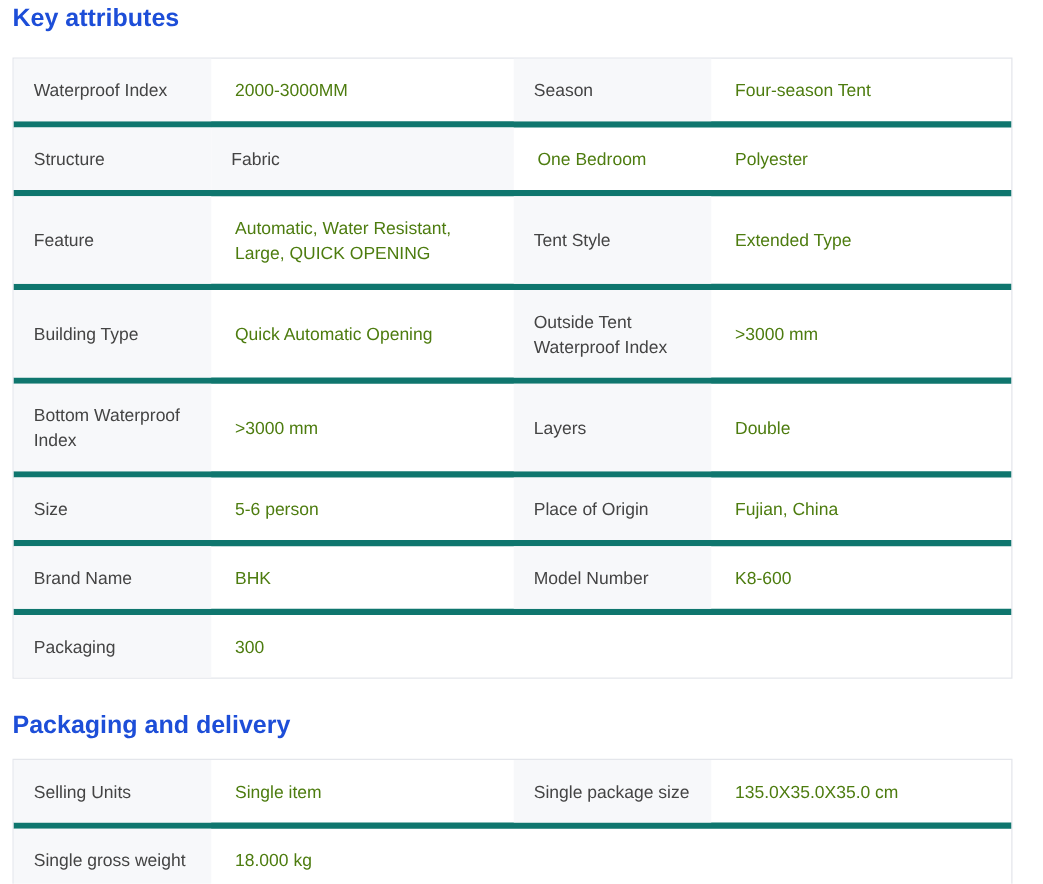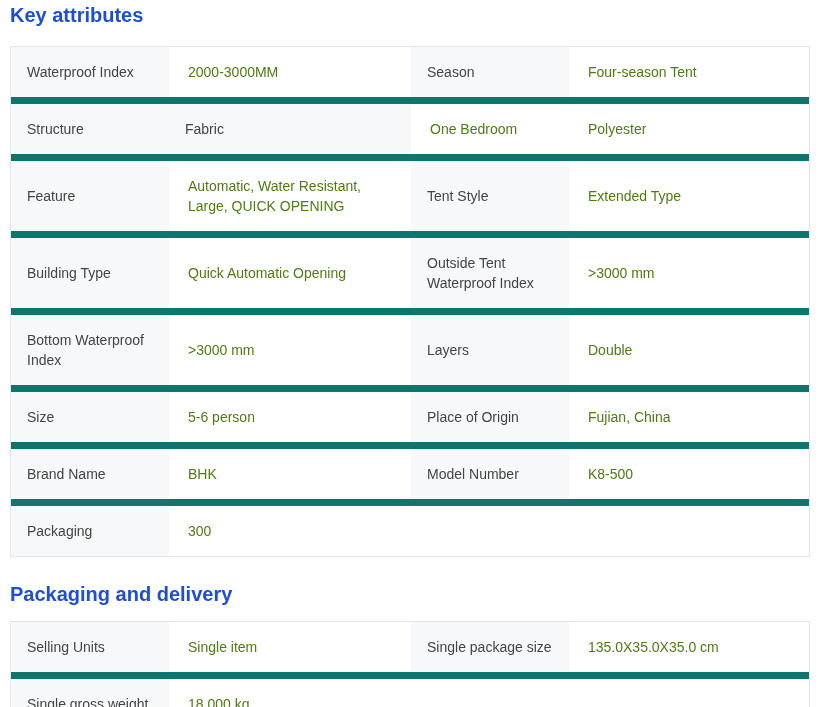--- a/index.html
+++ b/index.html
@@ -25,21 +25,21 @@
   .title-md { font-size: 20px; margin-top: 25px; margin-bottom: 15px; }
   .attr-table {
     width: 800px;
     border: 1px solid #e4e6eb;
     background: #fff;
   }
   .attr-row {
     display: grid;
     grid-template-columns: 158px 242px 158px 1fr;
     align-items: stretch;
-    border-bottom: 7px solid #0f766e;
+    border-bottom: 5px solid #0f766e;
     min-height: 50px;
   }
   .attr-row:last-child { border-bottom: none; }
   .cell {
     display: flex;
     align-items: center;
     font-size: 14px;
     line-height: 20px;
   }
   .cell.label {
@@ -101,21 +101,21 @@
       <div class="cell label">Size</div>
       <div class="cell value">5-6 person</div>
       <div class="cell label">Place of Origin</div>
       <div class="cell value">Fujian, China</div>
     </div>
 
     <div class="attr-row">
       <div class="cell label">Brand Name</div>
       <div class="cell value">BHK</div>
       <div class="cell label">Model Number</div>
-      <div class="cell value">K8-500</div>
+      <div class="cell value">K8-600</div>
     </div>
 
     <div class="attr-row">
       <div class="cell label">Packaging</div>
       <div class="cell value">300</div>
       <div class="cell label empty"></div>
       <div class="cell value"></div>
     </div>
 
   </div>

